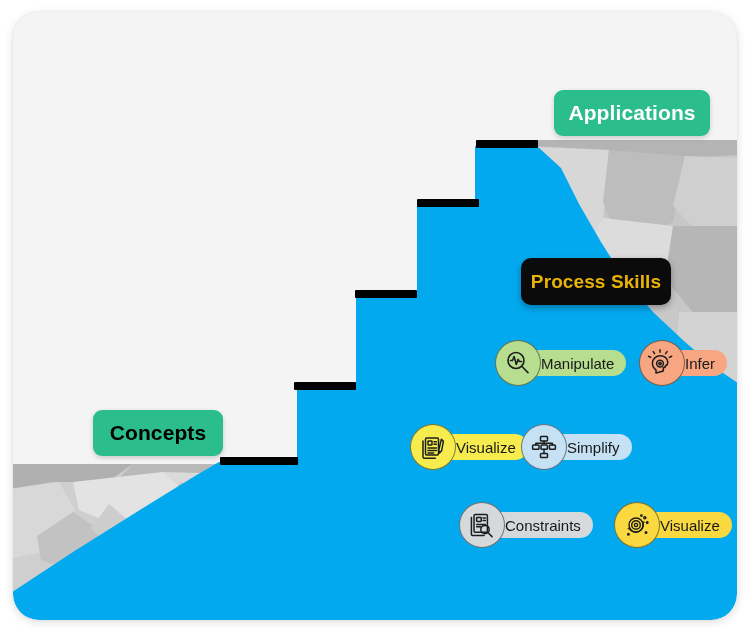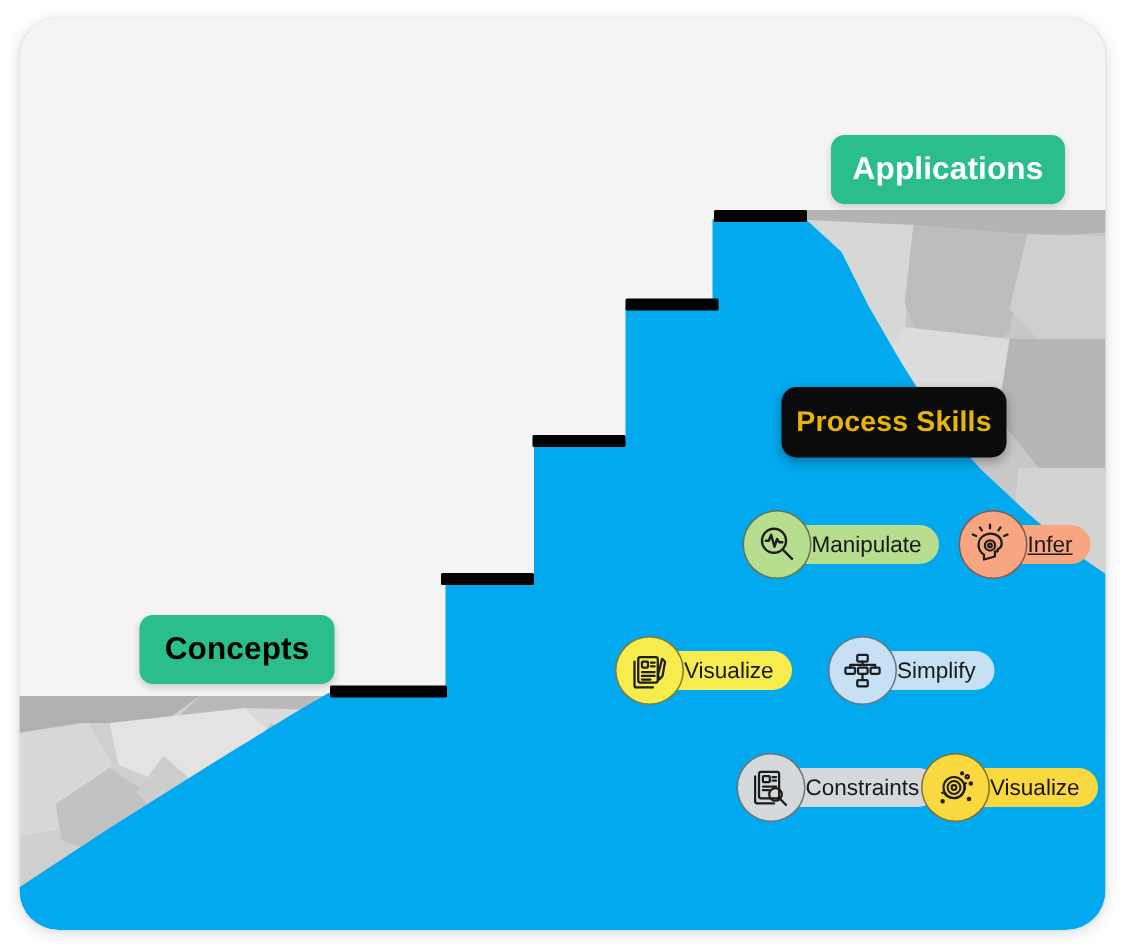--- a/index.html
+++ b/index.html
@@ -100,33 +100,33 @@
     align-items: center;
     justify-content: center;
     border: 1.4px solid rgba(30,30,30,0.55);
   }
   .pill .badge svg { display:block; }
 
   
   .pill-visualize  { left: 494px; top: 338px; background: #b7dd8f; }
   .pill-visualize  .badge { background: #b7dd8f; }
 
-  .pill-infer      { left: 638px; top: 338px; background: #f7a681; text-decoration: underline; }
+  .pill-infer      { left: 638px; top: 338px; background: #f7a681; }
   .pill-infer      .badge { background: #f7a681; }
 
   .pill-translate  { left: 409px; top: 422px; background: #f6ec4e; }
   .pill-translate  .badge { background: #f6ec4e; }
 
-  .pill-simplify   { left: 551px; top: 422px; background: #c5e1f3; }
+  .pill-simplify   { left: 520px; top: 422px; background: #c5e1f3; }
   .pill-simplify   .badge { background: #c5e1f3; }
 
   .pill-allcases   { left: 325px; top: 500px; background: #c3c6ee; }
   .pill-allcases   .badge { background: #c3c6ee; }
 
-  .pill-constraints{ left: 458px; top: 500px; background: #d5d9dc; margin-left: 32px; }
+  .pill-constraints{ left: 458px; top: 500px; background: #d5d9dc; }
   .pill-constraints .badge { background: #d5d9dc; }
 
   .pill-manipulate { left: 613px; top: 500px; background: #f9d93f; }
   .pill-manipulate .badge { background: #f9d93f; }
 </style>
 </head>
 <body>
 
 <div id="stage">
 

